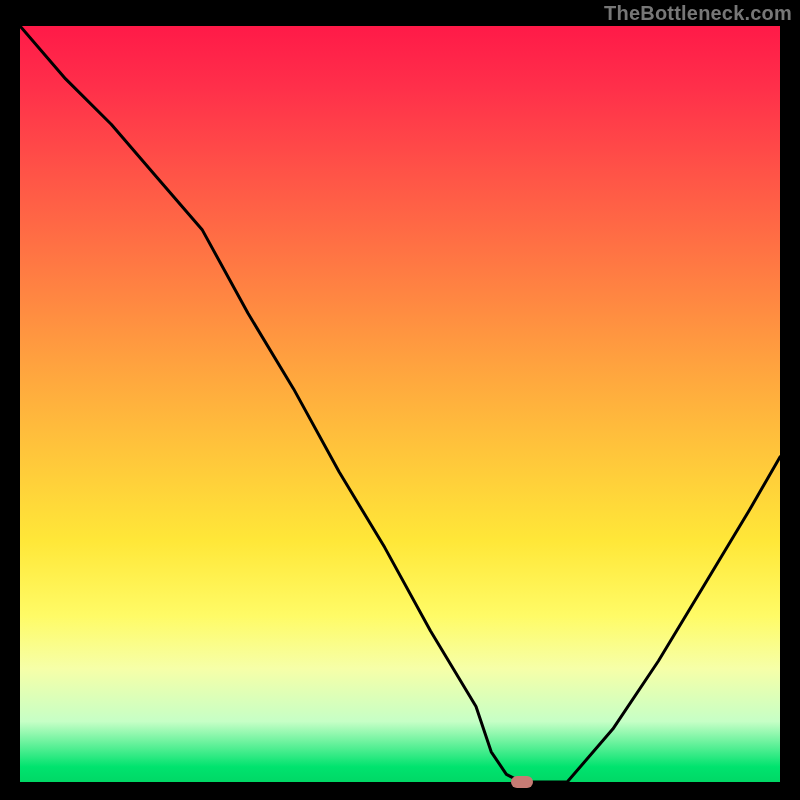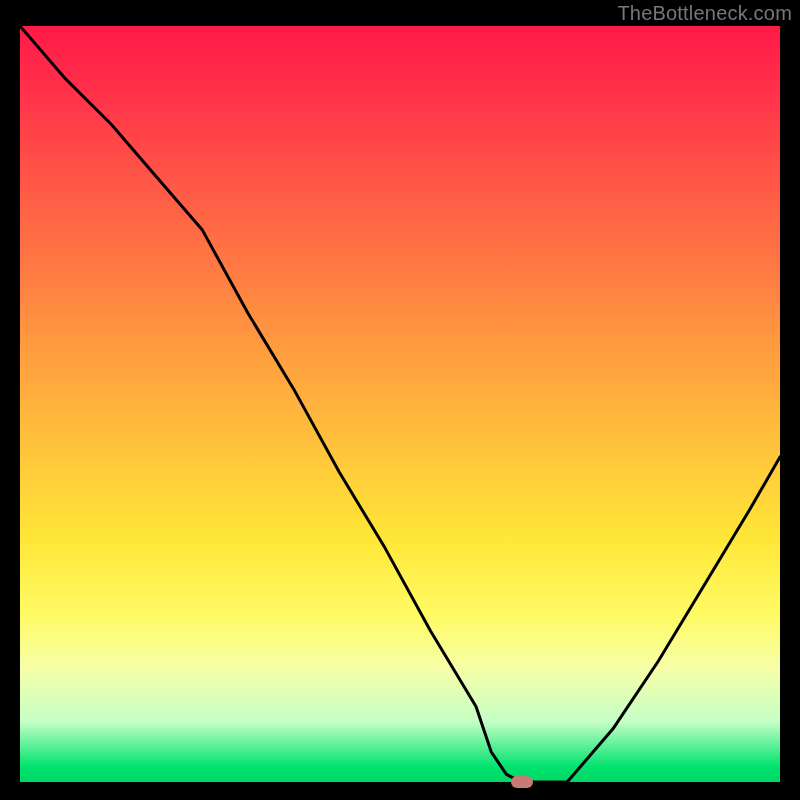--- a/index.html
+++ b/index.html
@@ -16,21 +16,21 @@
     width: 800px;
     height: 800px;
     background: #000;
   }
   .watermark {
     position: absolute;
     top: 2px;
     right: 8px;
     color: #777;
     font-size: 20px;
-    font-weight: 400;
+    font-weight: 700;
     letter-spacing: 0.2px;
     z-index: 20;
   }
   .plot {
     position: absolute;
     left: 20px;
     top: 26px;
     width: 760px;
     height: 756px;
     background: linear-gradient(

